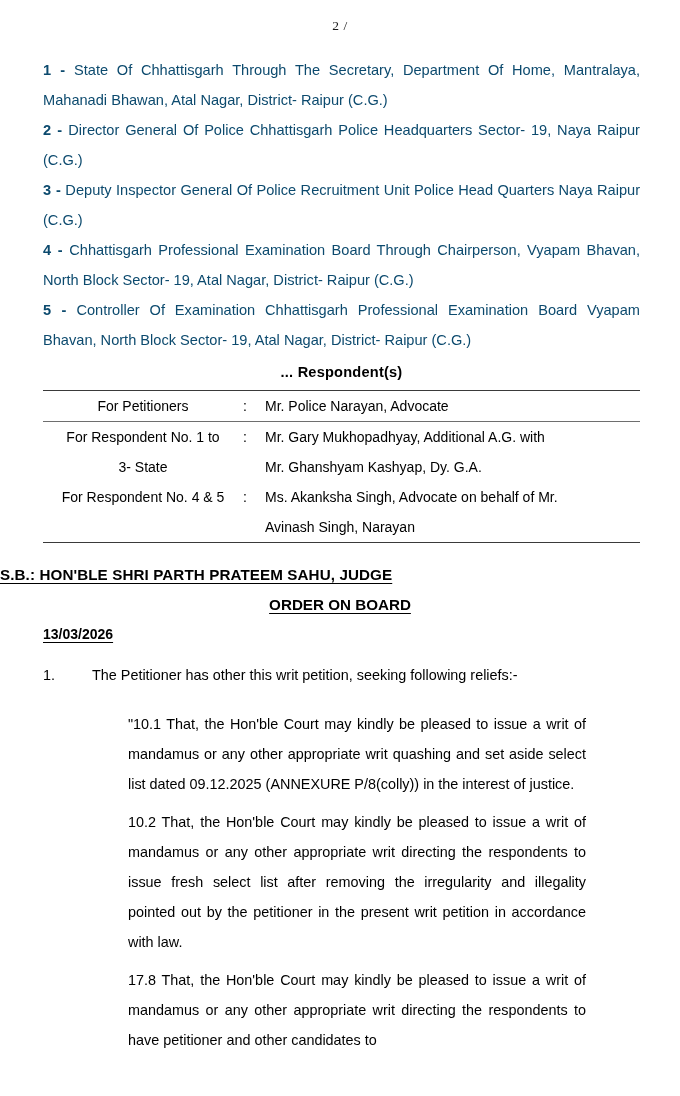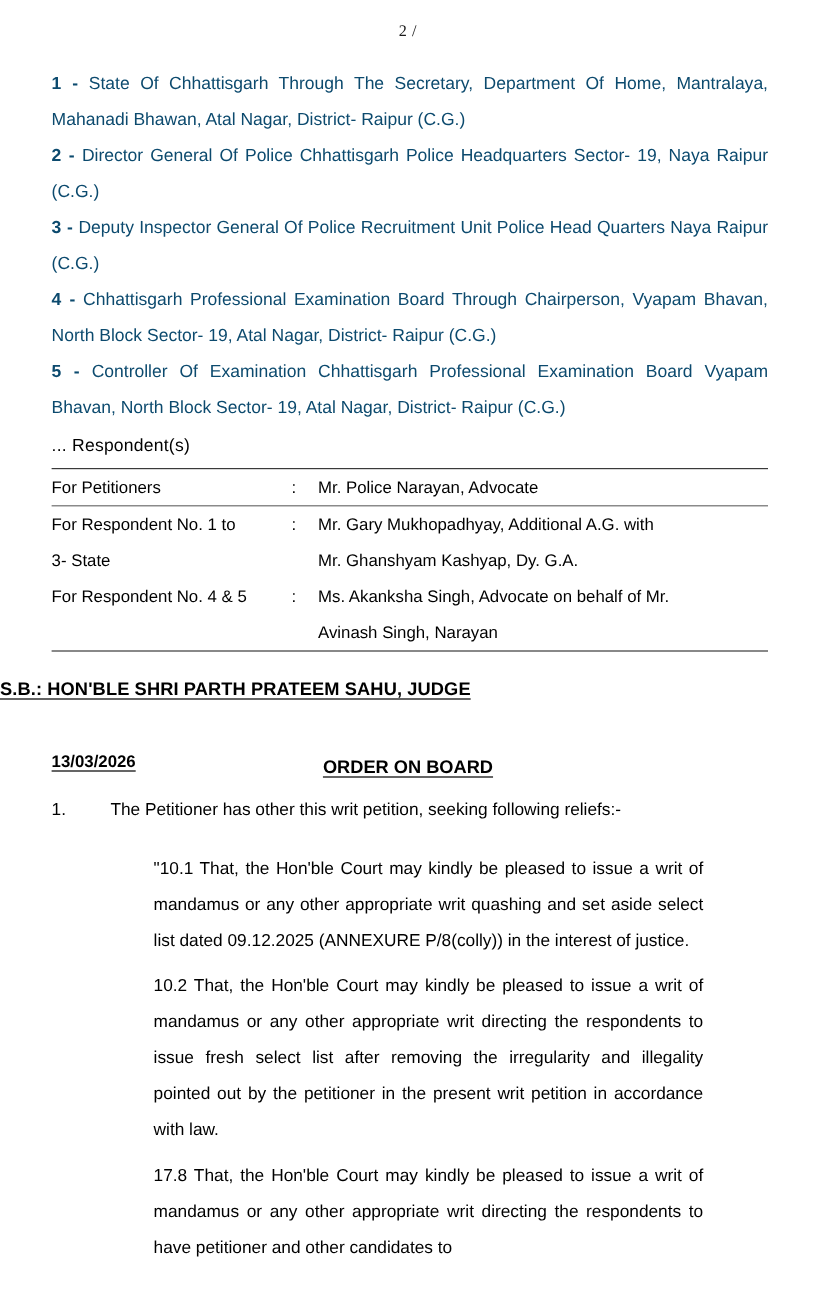--- a/index.html
+++ b/index.html
@@ -53,22 +53,22 @@
     line-height: 30px;
     margin: 0 0 0 0;
     color: #0c4a6e;
   }
   .party .num {
     font-weight: bold;
     letter-spacing: 0.2px;
   }
 
   .respondent-tag {
-    text-align: left;
-    font-weight: normal;
+    text-align: center;
+    font-weight: bold;
     font-size: 14.6px;
     line-height: 28px;
     margin-top: 3px;
     letter-spacing: 0.2px;
   }
 
   
   .adv-table {
     position: absolute;
     left: 43px;
@@ -83,20 +83,21 @@
     align-items: flex-start;
     line-height: 30px;
   }
   .adv-row.ruled {
     border-bottom: 1.4px solid #6e6e6e;
   }
   .adv-label {
     width: 200px;
     flex: 0 0 200px;
     white-space: nowrap;
+    text-align: center;
   }
   .adv-colon {
     width: 22px;
     flex: 0 0 22px;
     text-align: left;
   }
   .adv-value {
     flex: 1 1 auto;
   }
 
@@ -115,21 +116,20 @@
     text-underline-offset: 3px;
   }
   .order-head {
     position: absolute;
     left: 0;
     top: 596px;
     width: 680px;
     text-align: center;
     font-weight: bold;
     font-size: 15.2px;
-    margin-top: 35px;
   }
   .order-date {
     position: absolute;
     left: 43px;
     top: 626px;
     font-weight: bold;
     font-size: 14px;
   }
 
   

